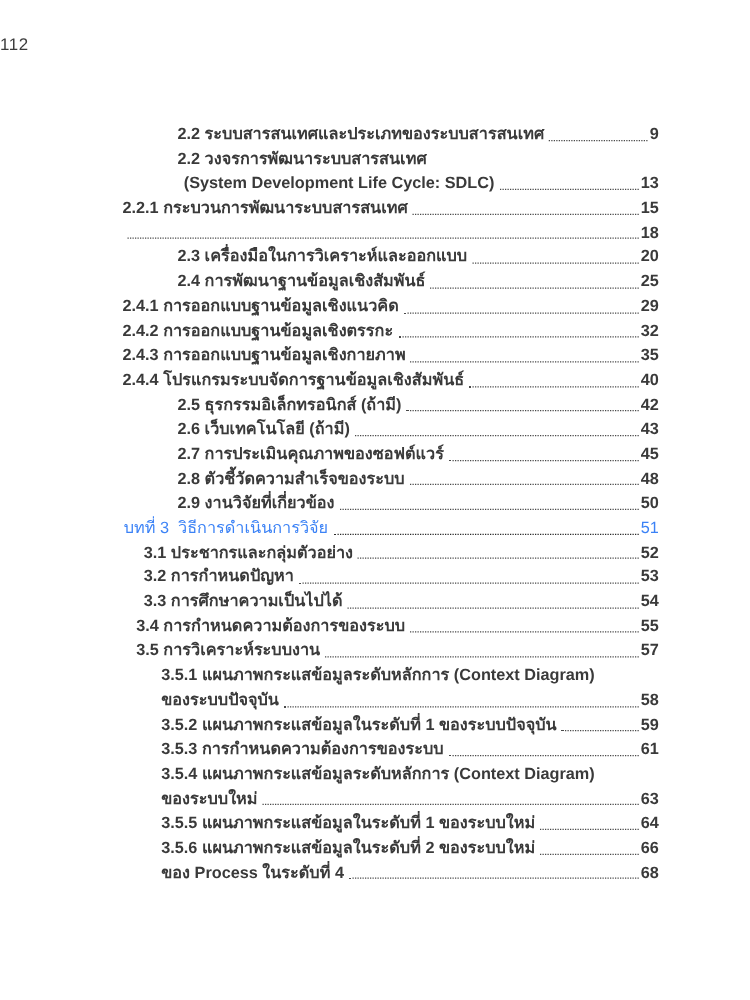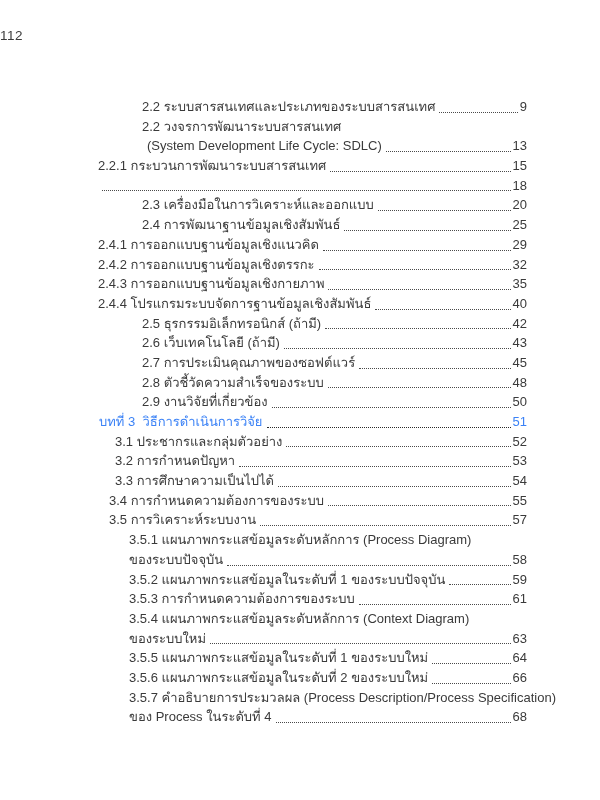--- a/index.html
+++ b/index.html
@@ -24,20 +24,21 @@
   .toc {
     position: absolute; top: 97px; left: 0; right: 0;
   }
   .row {
     display: flex; align-items: baseline;
     height: 19.7px; line-height: 19.7px;
     font-size: 13px;
     padding-right: 73px;
     box-sizing: border-box;
     white-space: nowrap;
+    font-weight: bold;
   }
   .row.bold { font-weight: normal; color: #3b82f6; }
   .row.bold .dots { border-bottom-width: 1.6px; border-color: #2a2a2a; }
   .lv-chapter  { padding-left: 99px; }
   .lv-sec2     { padding-left: 142px; }
   .lv-sec2cont { padding-left: 147px; }
   .lv-sub2     { padding-left: 98px; }
   .lv-sec3     { padding-left: 109px; }
   .lv-sec3a    { padding-left: 115px; }
   .lv-sub3     { padding-left: 129px; }
@@ -160,21 +161,21 @@
     <span class="txt">3.4 การกำหนดความต้องการของระบบ</span>
     <span class="dots"></span>
     <span class="pg">55</span>
   </div>
       <div class="row lv-sec3">
     <span class="txt">3.5 การวิเคราะห์ระบบงาน</span>
     <span class="dots"></span>
     <span class="pg">57</span>
   </div>
       <div class="row lv-sub3">
-    <span class="txt">3.5.1 แผนภาพกระแสข้อมูลระดับหลักการ (Process Diagram)</span>
+    <span class="txt">3.5.1 แผนภาพกระแสข้อมูลระดับหลักการ (Context Diagram)</span>
 
   </div>
       <div class="row lv-sub3">
     <span class="txt">ของระบบปัจจุบัน</span>
     <span class="dots"></span>
     <span class="pg">58</span>
   </div>
       <div class="row lv-sub3">
     <span class="txt">3.5.2 แผนภาพกระแสข้อมูลในระดับที่ 1 ของระบบปัจจุบัน</span>
     <span class="dots"></span>
@@ -196,24 +197,20 @@
   </div>
       <div class="row lv-sub3">
     <span class="txt">3.5.5 แผนภาพกระแสข้อมูลในระดับที่ 1 ของระบบใหม่</span>
     <span class="dots"></span>
     <span class="pg">64</span>
   </div>
       <div class="row lv-sub3">
     <span class="txt">3.5.6 แผนภาพกระแสข้อมูลในระดับที่ 2 ของระบบใหม่</span>
     <span class="dots"></span>
     <span class="pg">66</span>
-  </div>
-      <div class="row lv-sub3">
-    <span class="txt">3.5.7 คำอธิบายการประมวลผล (Process Description/Process Specification)</span>
-
   </div>
       <div class="row lv-sub3">
     <span class="txt">ของ Process ในระดับที่ 4</span>
     <span class="dots"></span>
     <span class="pg">68</span>
   </div>
     </div>
 </div>
 
 </body></html>

